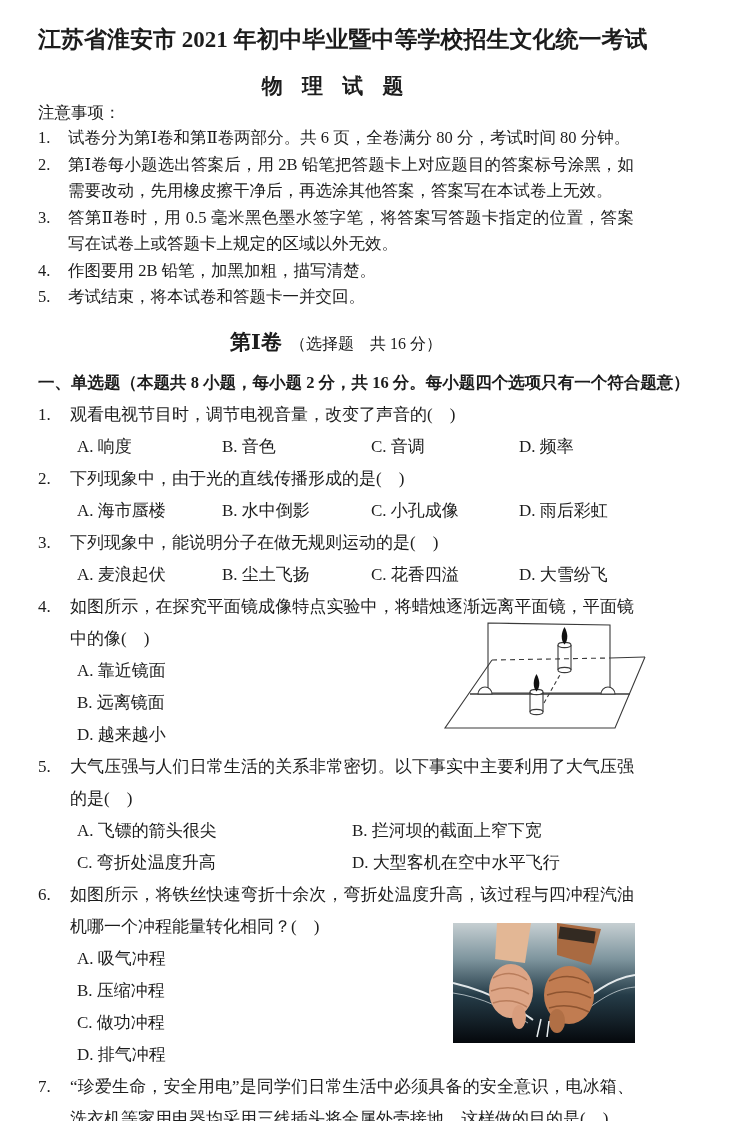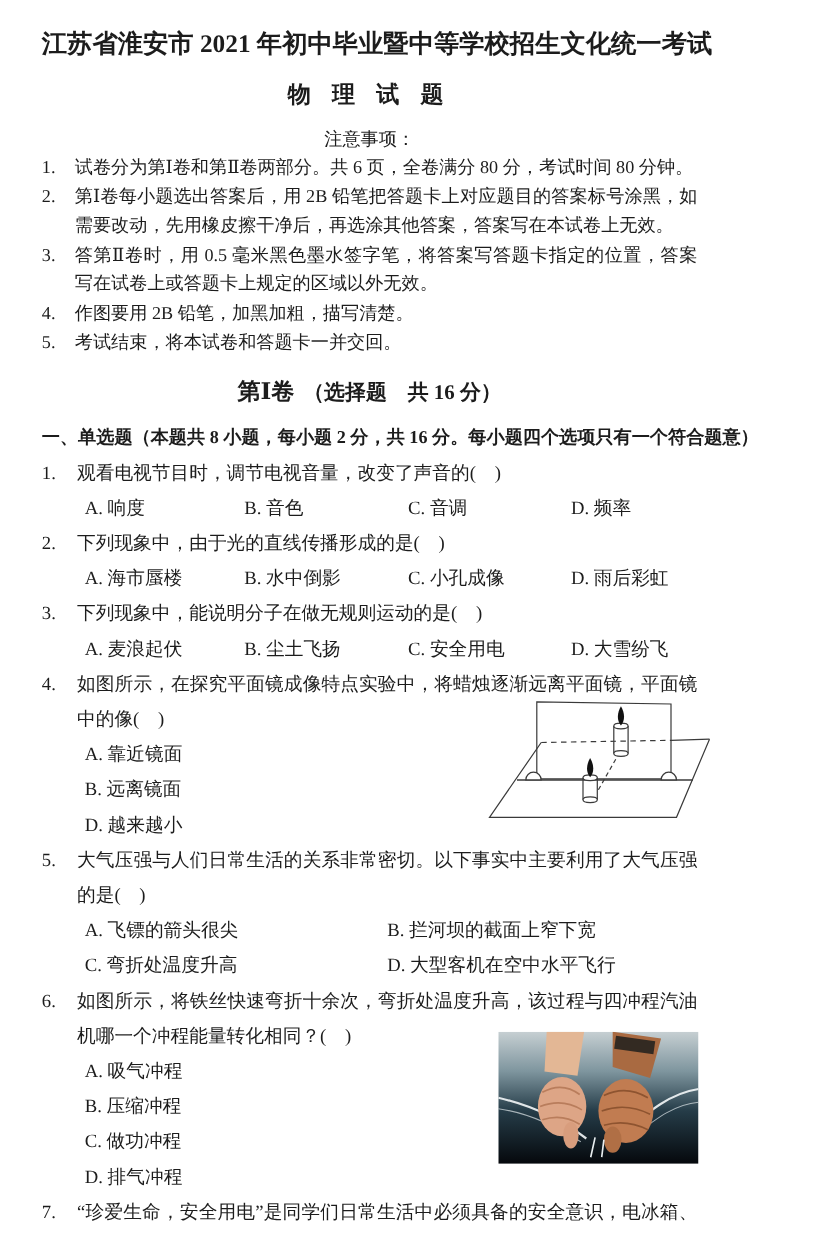--- a/index.html
+++ b/index.html
@@ -6,28 +6,28 @@
   body {
     width:750px; height:1121px; background:#ffffff; color:#1c1c1c;
     font-family:"Liberation Serif","DejaVu Serif",serif;
     overflow:hidden;
   }
   .page { box-sizing:border-box; width:672px; padding:24px 38px 0 38px; }
 
   .title { text-align:center; font-size:23px; font-weight:bold; line-height:32px; white-space:nowrap; }
   .subtitle { text-align:center; font-size:21px; font-weight:bold; margin-top:16px; letter-spacing:7px; }
 
-  .notice-heading { font-size:16.5px; margin-top:15px; line-height:24px;text-align:center; }
+  .notice-heading { font-size:16.5px; margin-top:1px; line-height:24px; }
   .note { display:flex; font-size:16.5px; line-height:26.5px; }
   .note-num { width:30px; flex:none; }
   .note-text { flex:1; text-align:justify; }
 
   .volume { text-align:center; margin-top:16px; line-height:30px; }
   .volume-title { font-size:21px; font-weight:bold; }
-  .volume-sub { font-size:19px; margin-left:8px;font-weight:bold; }
+  .volume-sub { font-size:16px; margin-left:8px; }
 
   .section-heading { font-size:16.5px; font-weight:bold; margin-top:12px; line-height:24px; white-space:nowrap; }
 
   .questions { margin-top:4px; }
   .question { position:relative; font-size:17px; line-height:32px; }
   .q-line { display:flex; }
   .q-num { width:32px; flex:none; }
   .q-text { flex:1; text-align:justify; }
 
   .options-4 { display:grid; grid-template-columns:145px 149px 148px 1fr; padding-left:39px; }
@@ -106,21 +106,21 @@
     </div>
 
     <div class="question">
       <div class="q-line">
         <span class="q-num">3.</span>
         <span class="q-text">下列现象中，能说明分子在做无规则运动的是(　)</span>
       </div>
       <div class="options-4">
         <span class="option">A. 麦浪起伏</span>
         <span class="option">B. 尘土飞扬</span>
-        <span class="option">C. 安全用电</span>
+        <span class="option">C. 花香四溢</span>
         <span class="option">D. 大雪纷飞</span>
       </div>
     </div>
 
     <div class="question">
       <div class="q-line">
         <span class="q-num">4.</span>
         <span class="q-text">如图所示，在探究平面镜成像特点实验中，将蜡烛逐渐远离平面镜，平面镜中的像(　)</span>
       </div>
       <div class="options-stack">

